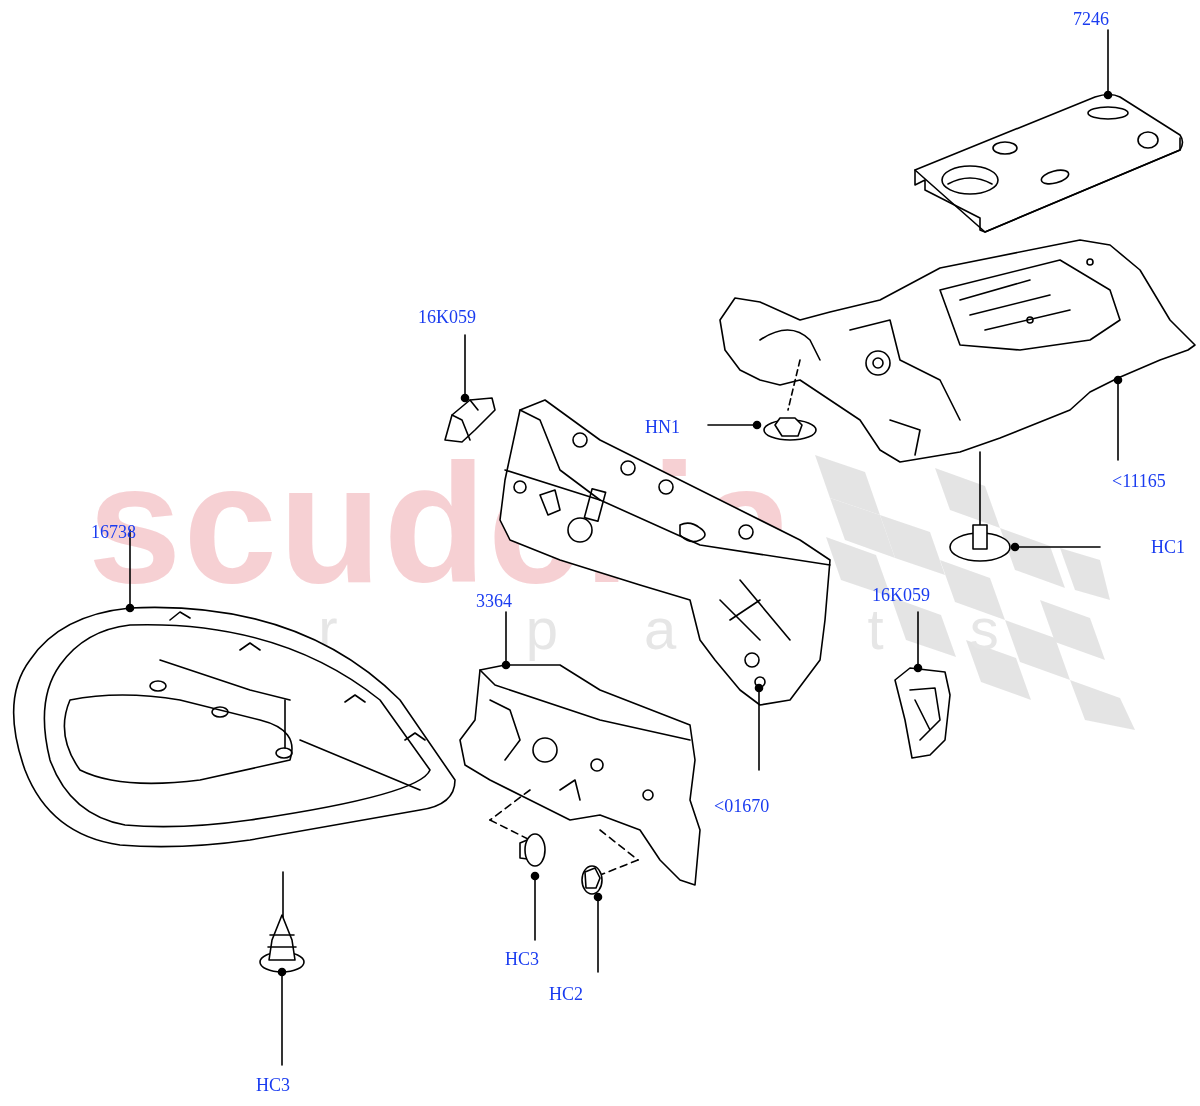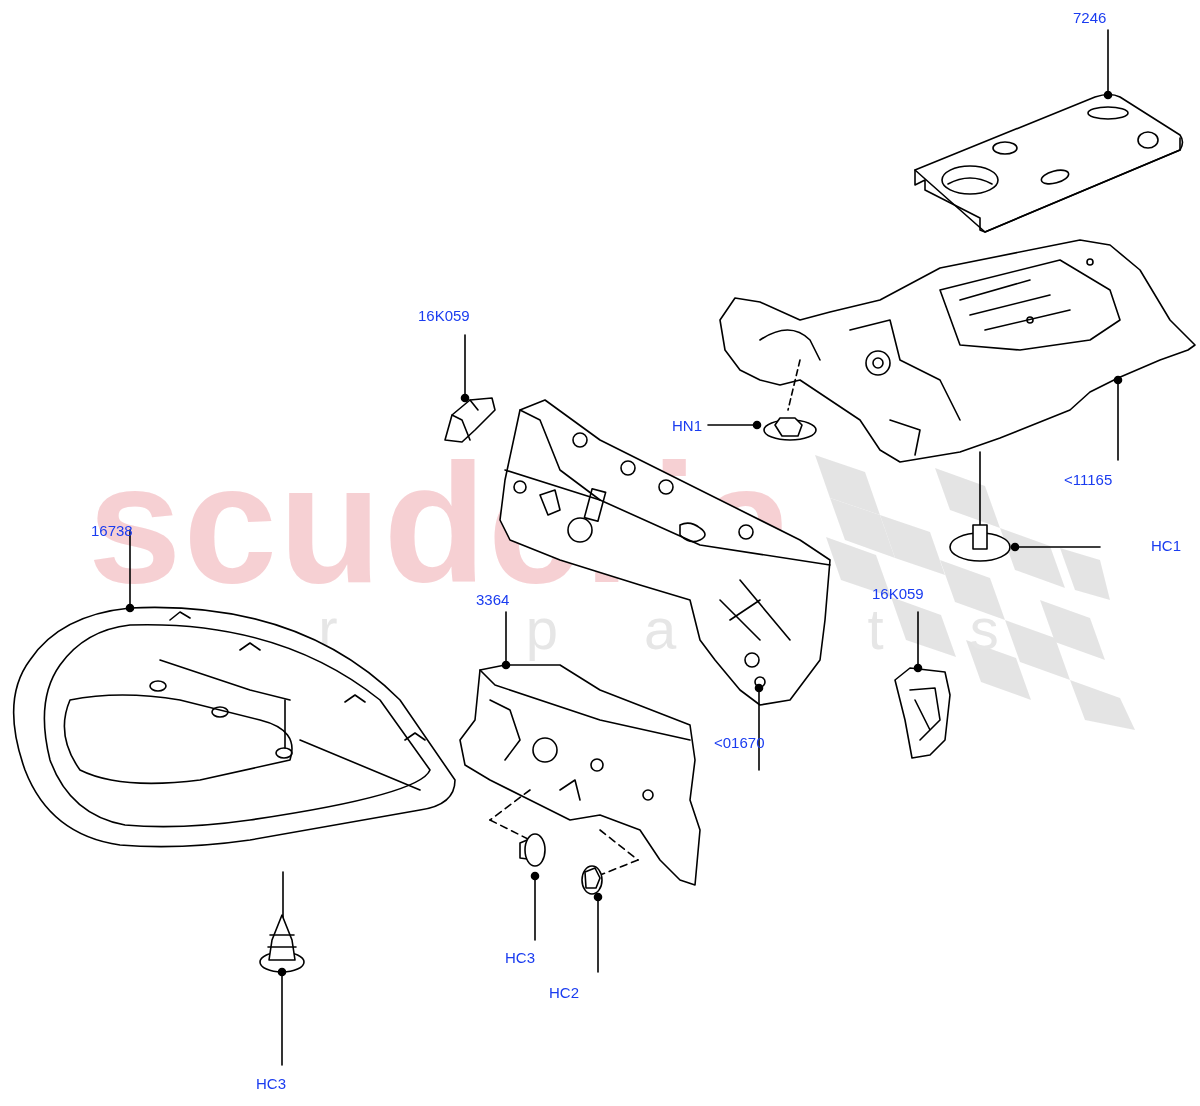--- a/index.html
+++ b/index.html
@@ -1,18 +1,18 @@
 <!DOCTYPE html>
 <html><head>
 <meta charset="utf-8">
 <style>
   html, body { margin: 0; padding: 0; background: #ffffff; }
   body { width: 1200px; height: 1106px; position: relative; overflow: hidden; font-family: "Liberation Sans", sans-serif; }
   #diagram { position: absolute; left: 0; top: 0; width: 1200px; height: 1106px; }
-  .callout { position: absolute; color: #1a3cf0; font-size: 15px; font-family: Liberation Sans, sans-serif; white-space: nowrap; line-height: 1; cursor: pointer; }
+  .callout { position: absolute; color: #1a3cf0; font-size: 18px; font-family: Liberation Serif, serif; white-space: nowrap; line-height: 1; cursor: pointer; }
   .wm-main { position: absolute; left: 88px; top: 440px; font-size: 168px; font-weight: bold; color: #f5c8cc; letter-spacing: 2px; line-height: 1; font-family: "Liberation Sans", sans-serif; opacity: 0.85; }
   .wm-sub { position: absolute; left: 85px; top: 600px; font-size: 58px; color: #e6e6e6; letter-spacing: 86px; line-height: 1; font-family: "Liberation Sans", sans-serif; }
 </style>
 </head>
 <body>
 
 <div id="diagram">
 
   <svg width="1200" height="1106" style="position:absolute;left:0;top:0">
     <g fill="#dcdcdc" opacity="0.75">
@@ -165,23 +165,23 @@
     <g>
       <ellipse cx="592" cy="880" rx="10" ry="14" fill="#fff"></ellipse>
       <path d="M585,872 L595,868 L600,878 L596,888 L586,888 Z"></path>
       <line x1="598" y1="897" x2="598" y2="972"></line>
       <circle cx="598" cy="897" r="3.5" fill="#000"></circle>
     </g>
   </svg>
 
   <div class="callout" style="left:1073px;top:10px">7246</div>
   <div class="callout" style="left:418px;top:308px">16K059</div>
-  <div class="callout" style="left:672px;top:418px">HN1</div>
-  <div class="callout" style="left:1064px;top:472px">&lt;11165</div>
+  <div class="callout" style="left:645px;top:418px">HN1</div>
+  <div class="callout" style="left:1112px;top:472px">&lt;11165</div>
   <div class="callout" style="left:1151px;top:538px">HC1</div>
   <div class="callout" style="left:91px;top:523px">16738</div>
   <div class="callout" style="left:476px;top:592px">3364</div>
   <div class="callout" style="left:872px;top:586px">16K059</div>
-  <div class="callout" style="left:714px;top:735px">&lt;01670</div>
+  <div class="callout" style="left:714px;top:797px">&lt;01670</div>
   <div class="callout" style="left:505px;top:950px">HC3</div>
   <div class="callout" style="left:549px;top:985px">HC2</div>
   <div class="callout" style="left:256px;top:1076px">HC3</div>
 </div>
 
 </body></html>

